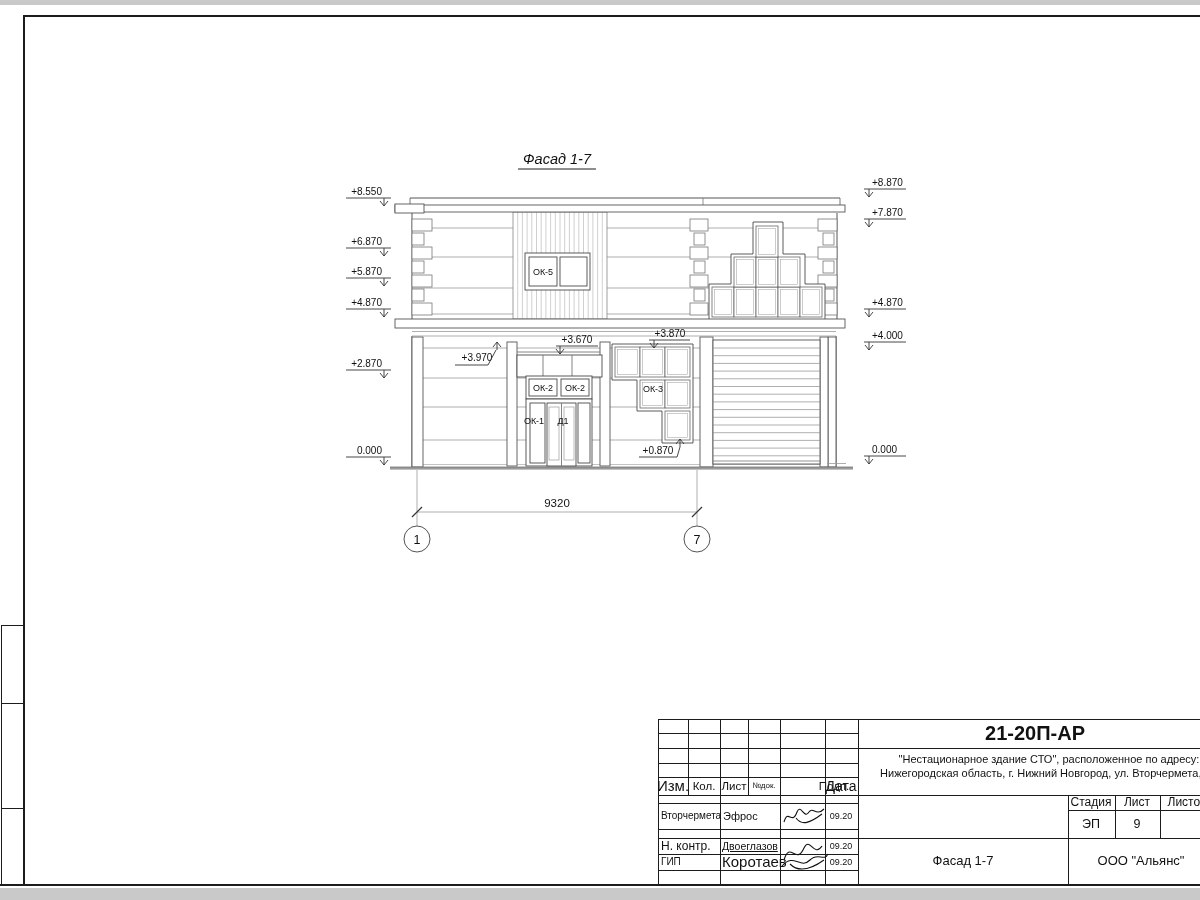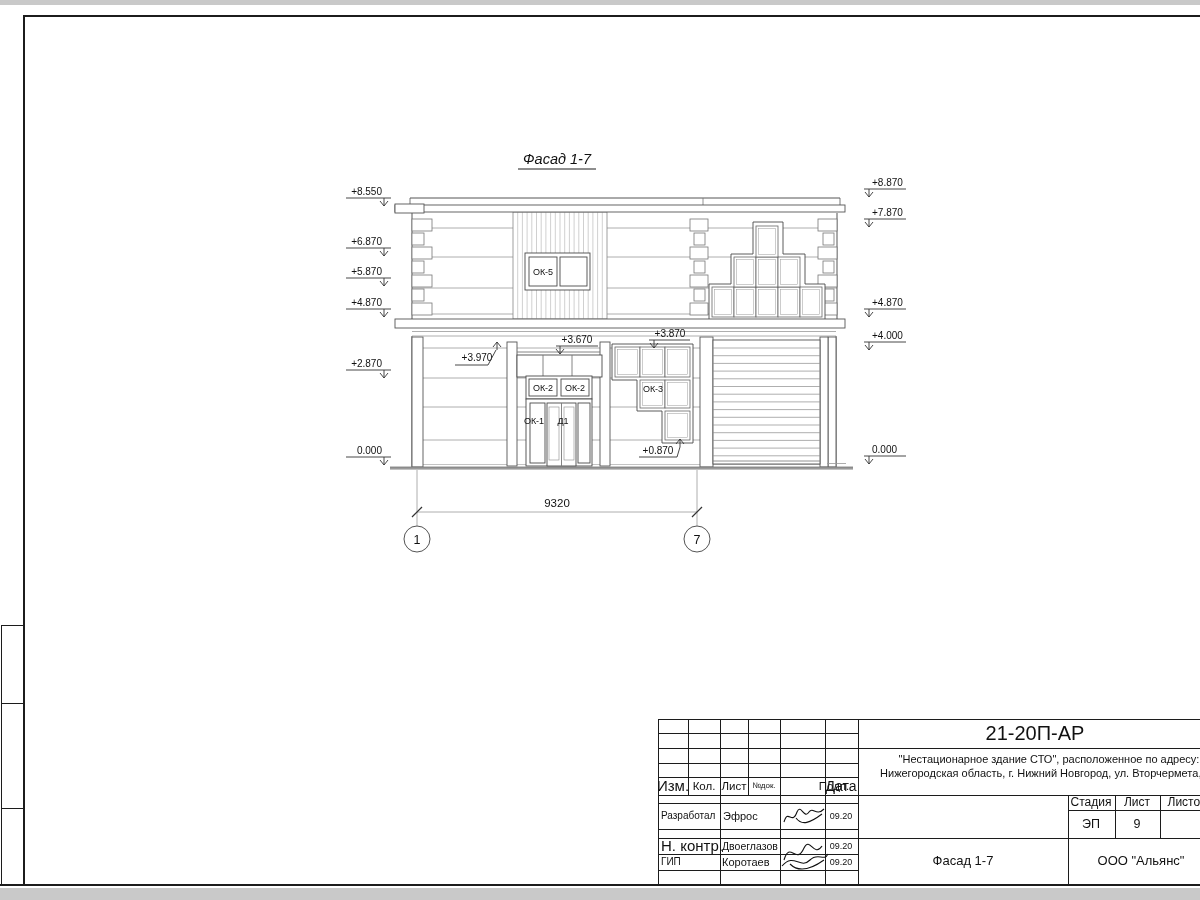--- a/index.html
+++ b/index.html
@@ -307,38 +307,38 @@
   <div class="ln" style="left:658px;top:854px;width:200px;height:1px;"></div>
   <div class="ln" style="left:658px;top:870px;width:200px;height:1px;"></div>
 
   <div class="lbl c" style="left:673px;top:777px;height:18px;line-height:18px;font-size:15px;">Изм.</div>
   <div class="lbl c" style="left:704px;top:777px;height:18px;line-height:18px;font-size:11.5px;">Кол.</div>
   <div class="lbl c" style="left:734px;top:777px;height:18px;line-height:18px;font-size:11.5px;">Лист</div>
   <div class="lbl c" style="left:764px;top:777px;height:18px;line-height:18px;font-size:8px;">№док.</div>
   <div class="lbl c" style="left:802px;top:777px;height:18px;line-height:18px;font-size:11.5px;margin-left:32px;">Подп.</div>
   <div class="lbl c" style="left:841px;top:777px;height:18px;line-height:18px;font-size:14px;">Дата</div>
 
-  <div class="lbl" style="left:661px;top:803px;height:26px;line-height:26px;font-size:10px;">Разработал</div>
+  <div class="lbl" style="left:661px;top:803px;height:26px;line-height:26px;font-size:10px;">Вторчермета</div>
   <div class="lbl" style="left:723px;top:803px;height:26px;line-height:26px;font-size:11px;">Эфрос</div>
   <div class="lbl c" style="left:841px;top:803px;height:26px;line-height:26px;font-size:9px;">09.20</div>
-  <div class="lbl" style="left:661px;top:838px;height:16px;line-height:16px;font-size:15px;">Н. контр.</div>
-  <div class="lbl" style="left:722px;top:838px;height:16px;line-height:16px;font-size:10.5px;">Двоеглазов</div>
+  <div class="lbl" style="left:661px;top:838px;height:16px;line-height:16px;font-size:12px;">Н. контр.</div>
+  <div class="lbl" style="left:722px;top:838px;height:16px;line-height:16px;font-size:10.5px;text-decoration:underline;">Двоеглазов</div>
   <div class="lbl c" style="left:841px;top:838px;height:16px;line-height:16px;font-size:9px;">09.20</div>
   <div class="lbl" style="left:661px;top:854px;height:16px;line-height:16px;font-size:10px;">ГИП</div>
-  <div class="lbl" style="left:722px;top:854px;height:16px;line-height:16px;font-size:11px;">Коротаев</div>
+  <div class="lbl" style="left:722px;top:854px;height:16px;line-height:16px;font-size:15px;">Коротаев</div>
   <div class="lbl c" style="left:841px;top:854px;height:16px;line-height:16px;font-size:9px;">09.20</div>
 
   <svg style="left:782px;top:802px;" width="44" height="28" viewBox="0 0 44 28">
     <path d="M2 20 C6 6 10 24 15 10 C19 1 22 18 27 10 C31 4 34 15 42 7 M14 16 C20 24 28 21 40 12" stroke="#111" stroke-width="1.1" fill="none"></path>
   </svg>
   <svg style="left:780px;top:836px;" width="50" height="38" viewBox="0 0 50 38">
     <path d="M4 24 C10 4 16 30 24 12 C30 0 34 22 42 10 M2 30 C14 16 20 34 30 24 C38 16 44 26 48 18 M10 28 C18 36 30 34 44 24" stroke="#111" stroke-width="1.1" fill="none"></path>
   </svg>
 
-  <div class="lbl c" style="left:1035px;top:719px;height:29px;line-height:29px;font-size:20px;">21-20П-АР</div>
+  <div class="lbl c" style="left:1035px;top:719px;height:29px;line-height:29px;font-size:20px;font-weight:bold;">21-20П-АР</div>
   <div class="lbl ctr" style="left:860px;top:753px;width:378px;font-size:11px;line-height:13.5px;">
     <div>"Нестационарное здание СТО", расположенное по адресу:</div>
     <div>Нижегородская область, г. Нижний Новгород, ул. Вторчермета, 1А</div>
   </div>
   <div class="lbl c" style="left:1091px;top:795px;height:15px;line-height:15px;font-size:12px;">Стадия</div>
   <div class="lbl c" style="left:1137px;top:795px;height:15px;line-height:15px;font-size:12px;">Лист</div>
   <div class="lbl c" style="left:1187px;top:795px;height:15px;line-height:15px;font-size:12px;">Листов</div>
   <div class="lbl c" style="left:1091px;top:810px;height:28px;line-height:28px;font-size:12.5px;">ЭП</div>
   <div class="lbl c" style="left:1137px;top:810px;height:28px;line-height:28px;font-size:12.5px;">9</div>
   <div class="lbl c" style="left:963px;top:838px;height:46px;line-height:46px;font-size:13px;">Фасад 1-7</div>

